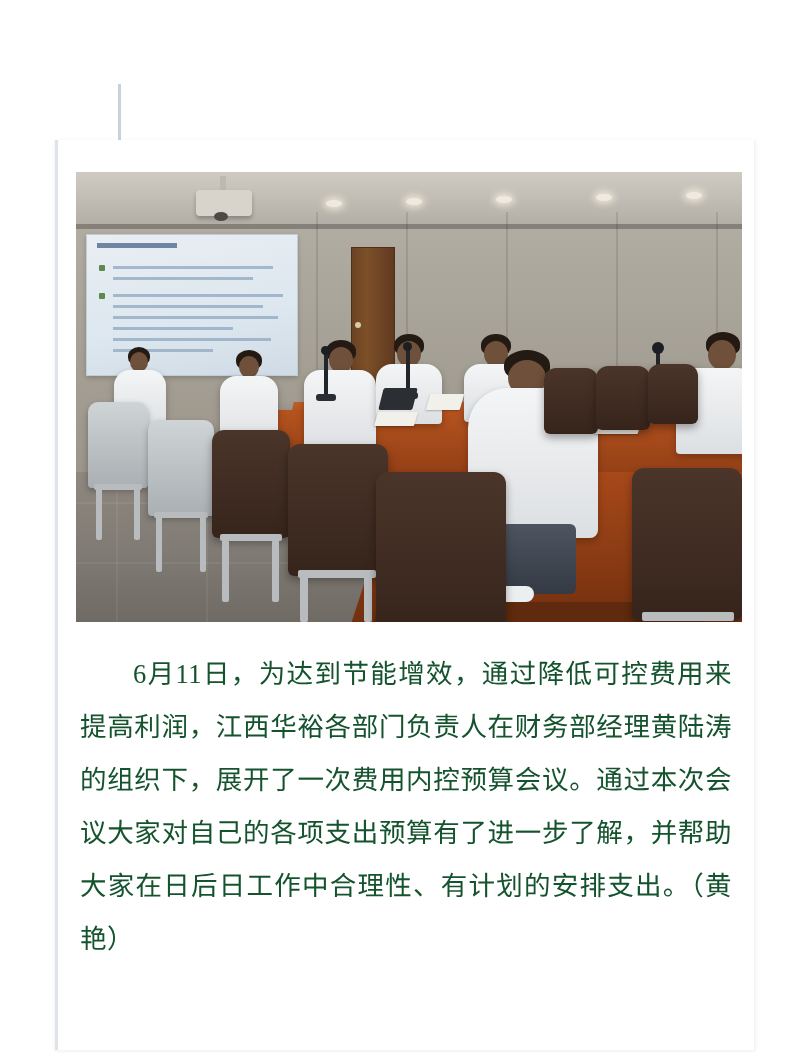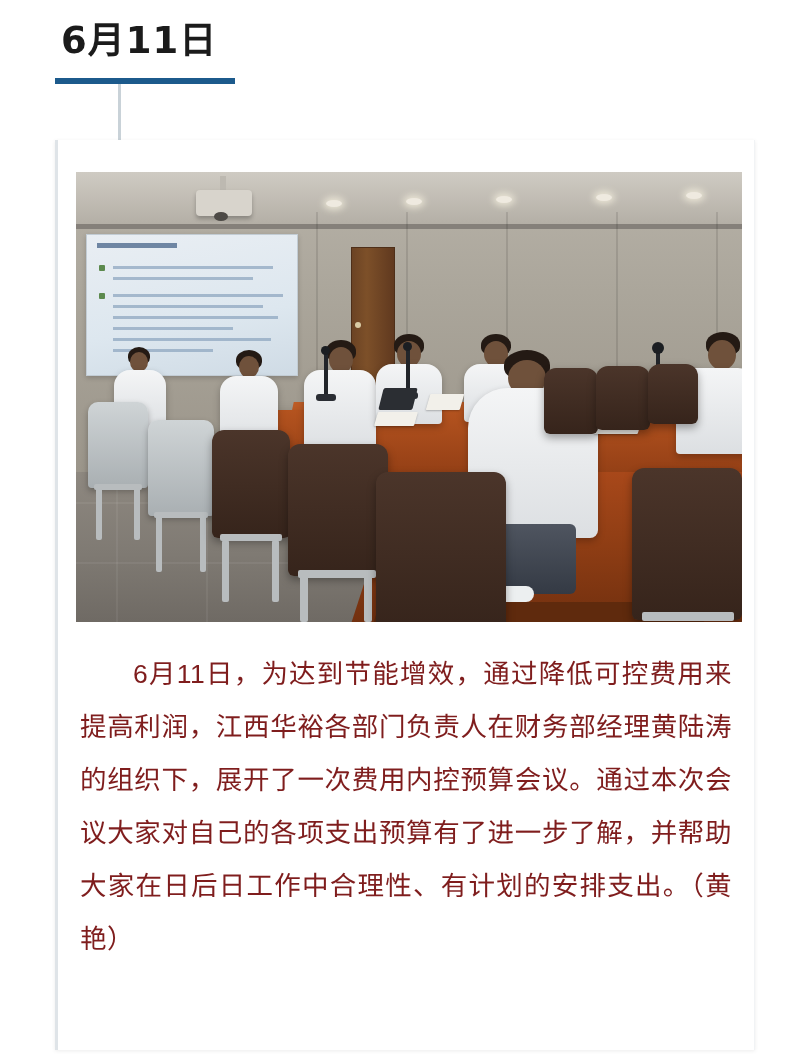--- a/index.html
+++ b/index.html
@@ -287,36 +287,32 @@
     background: #2b2e33;
     border-radius: 2px;
   }
 
   
   .article-text {
     margin-top: 26px;
     padding: 0 4px;
     font-size: 26.5px;
     line-height: 53px;
-    color: #7f1d1d;
+    color: #14532d;
     text-align: justify;
-    font-family: Liberation Sans, sans-serif;
+    font-family: Liberation Serif, serif;
     text-indent: 2em;
     letter-spacing: 0.5px;
   }
 </style>
 </head>
 <body>
 
 <div class="page">
 
-  <div class="date-block">
-    <div class="date-title">6月11日</div>
-    <div class="date-underline"></div>
-  </div>
   <div class="connector"></div>
 
   <div class="card">
 
     <div class="photo">
 
       <div class="wall"></div>
       <div class="ceiling"></div>
       <div class="ceiling-edge"></div>
 

